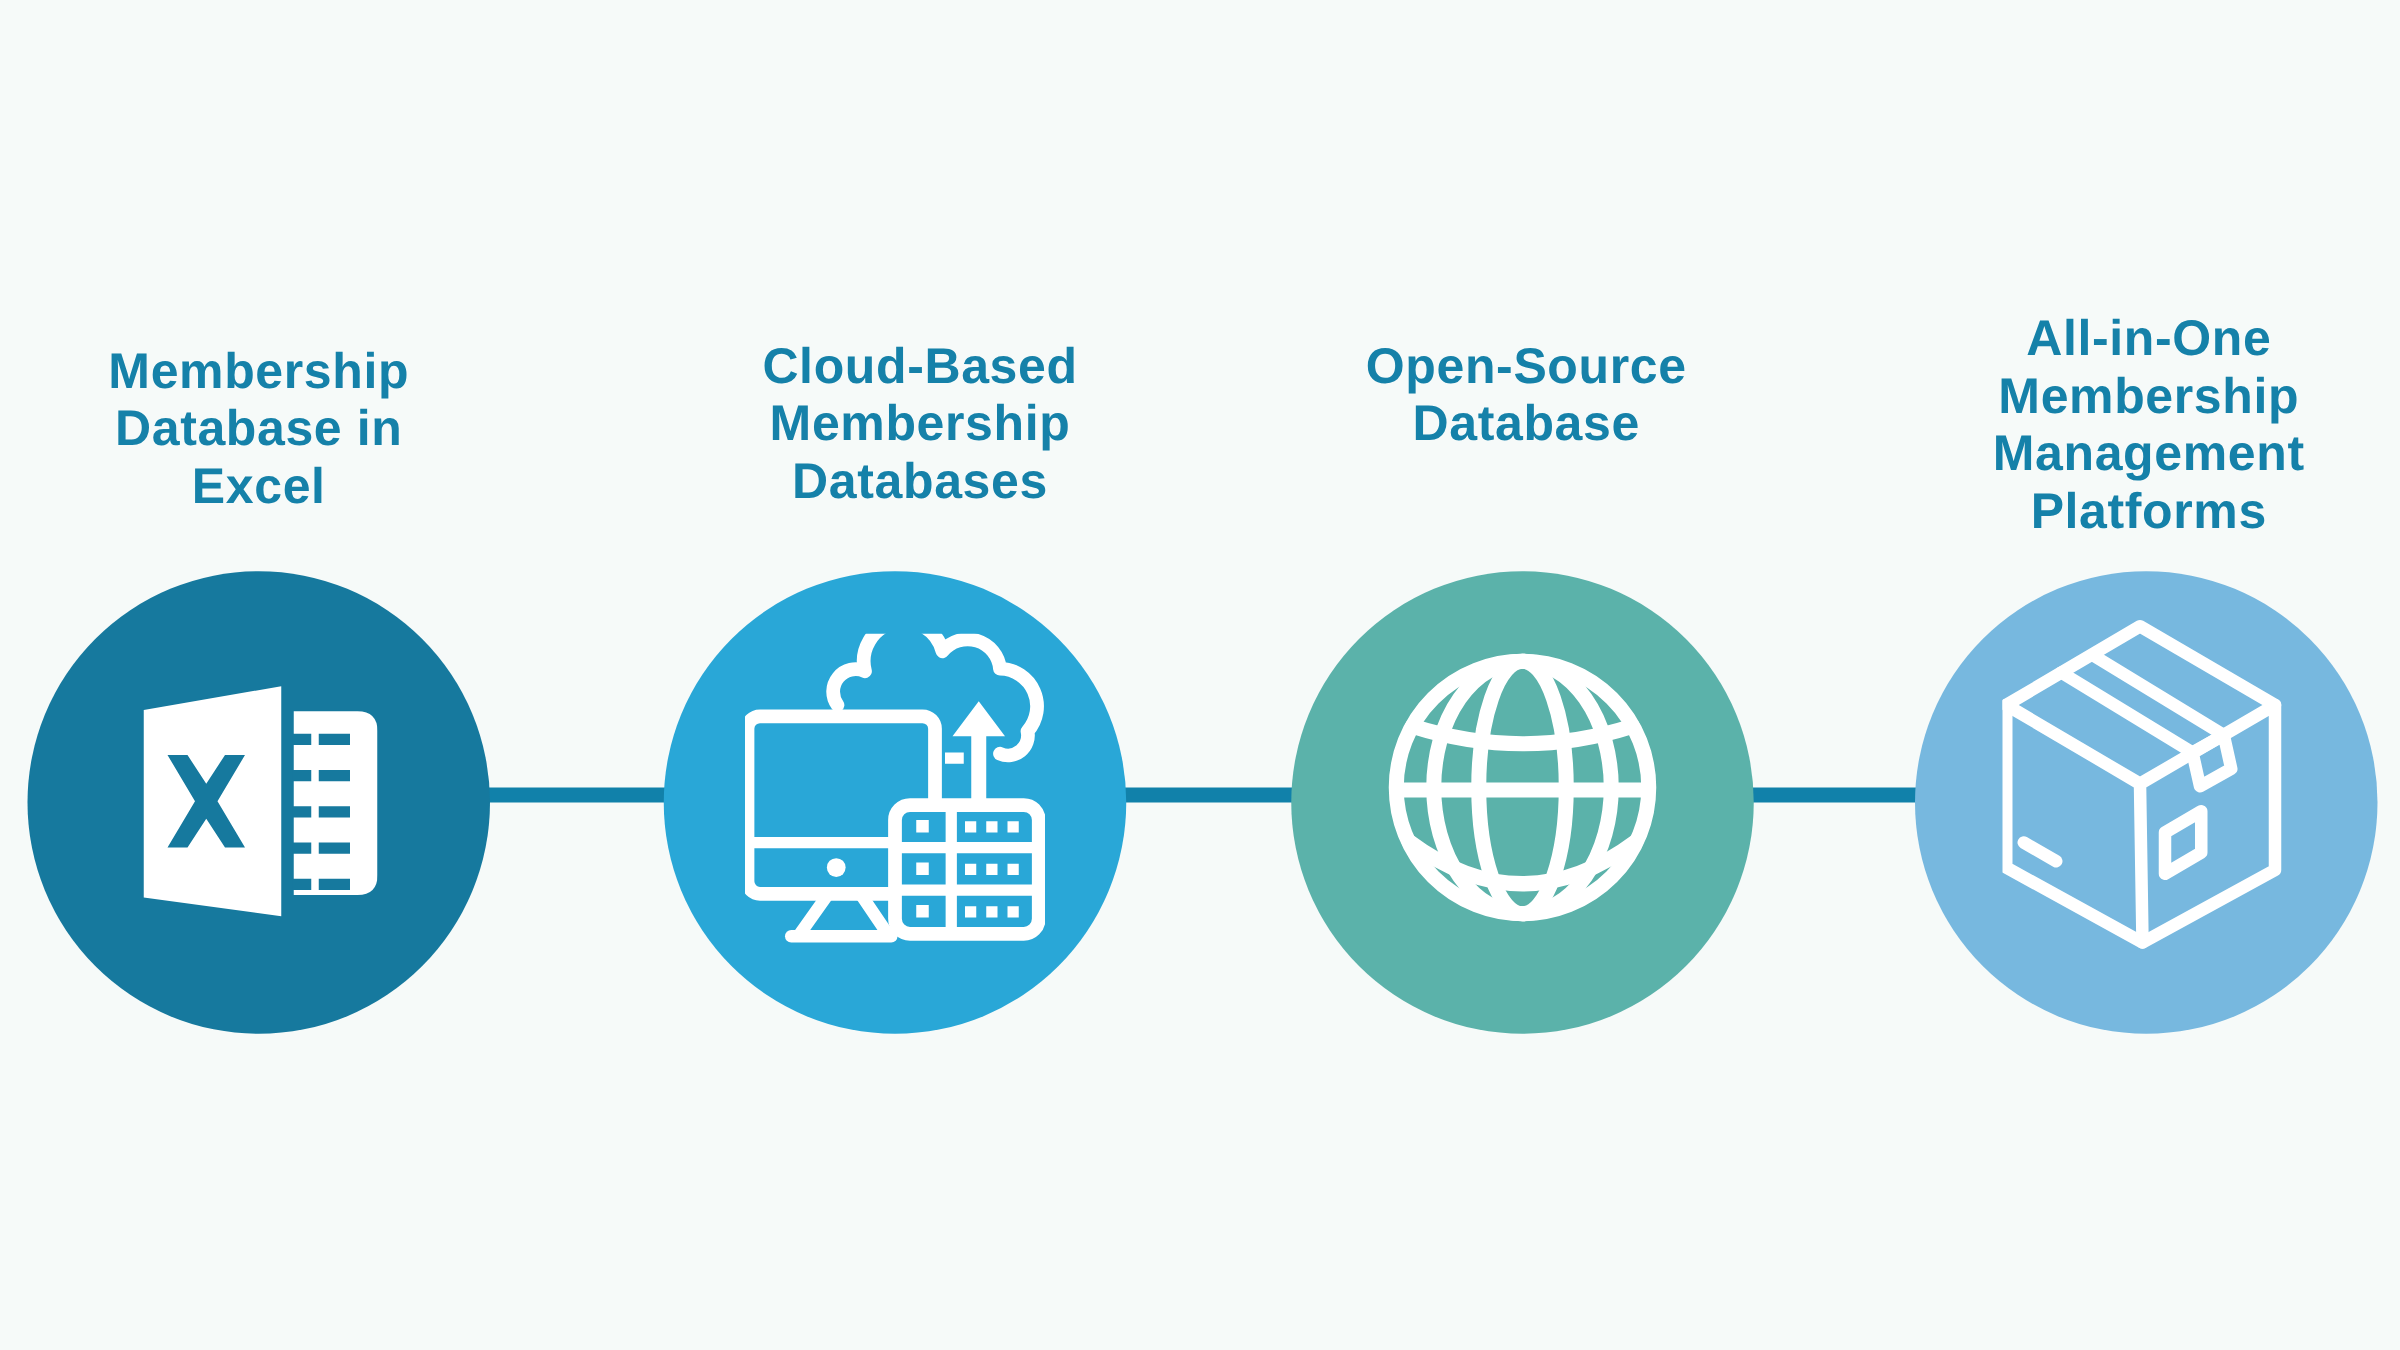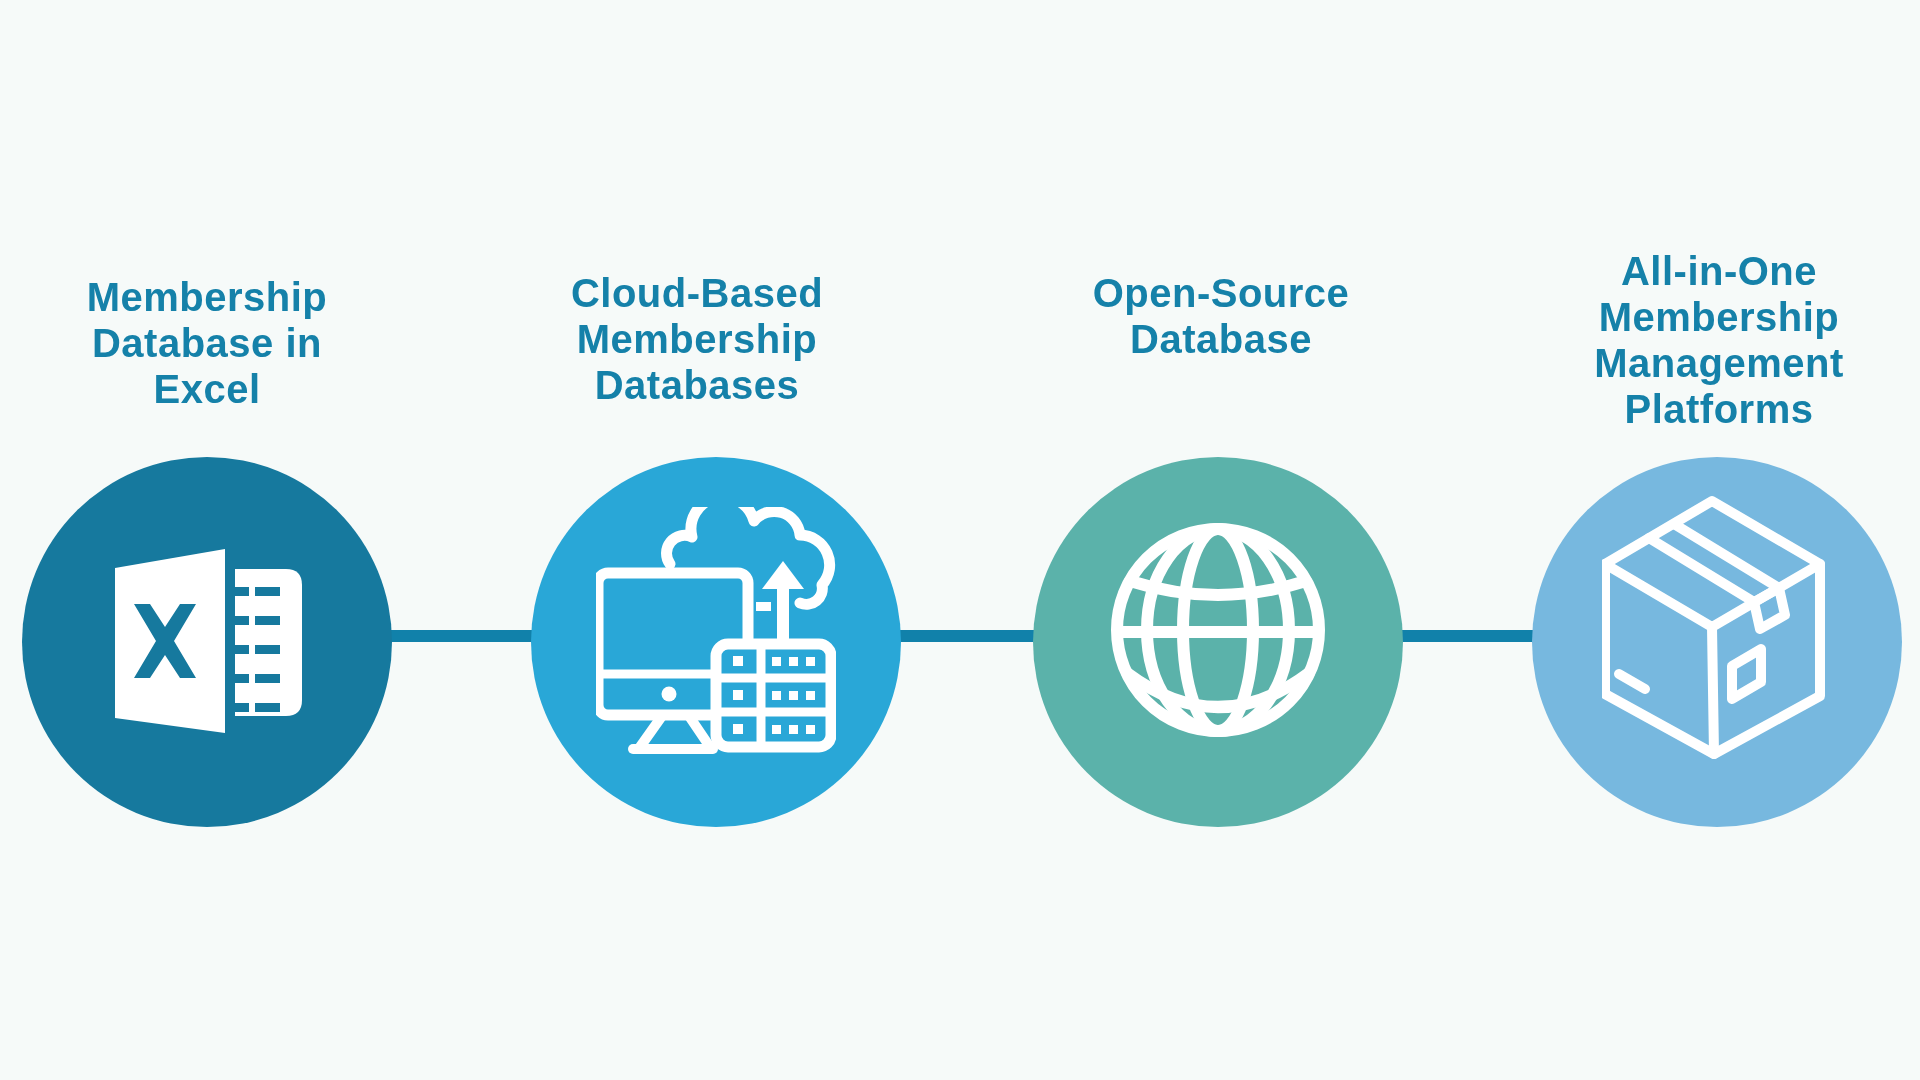--- a/index.html
+++ b/index.html
@@ -17,21 +17,21 @@
           display:flex;align-items:center;justify-content:center;z-index:2;}
   .c1{left:22px;background:var(--c1);}
   .c2{left:531px;background:var(--c2);}
   .c3{left:1033px;background:var(--c3);}
   .c4{left:1532px;background:var(--c4);}
   .label{position:absolute;width:520px;height:220px;display:flex;align-items:center;
          justify-content:center;text-align:center;white-space:pre-line;
          font-weight:700;font-size:40px;line-height:46px;letter-spacing:0.5px;
          color:var(--text);z-index:3;}
   .l1{left:-53px;top:233px;}
-  .l2{left:437px;top:229px;}
+  .l2{left:476px;top:229px;}
   .l3{left:961px;top:206px;}
   .l4{left:1459px;top:230px;}
   svg{display:block;}
   .globe-svg{transform:translateY(-12px);}
   .box-svg{transform:translateY(-13px);}
 </style>
 </head>
 <body>
 
 <div class="canvas">

